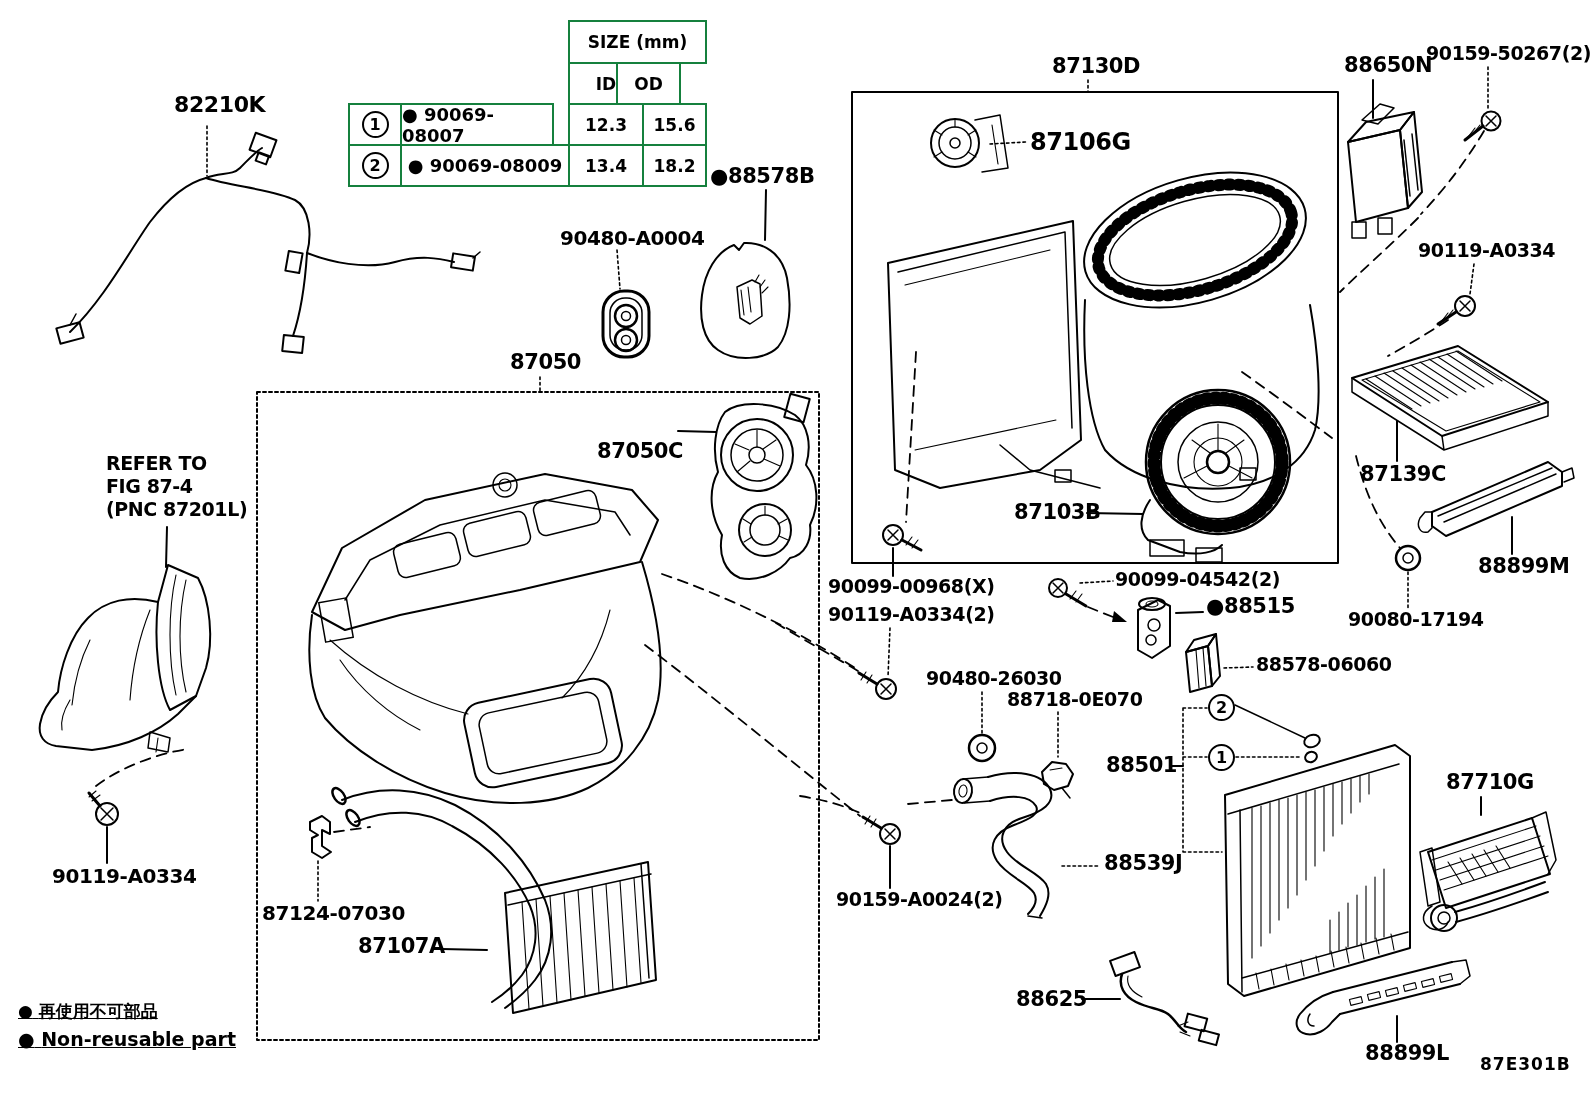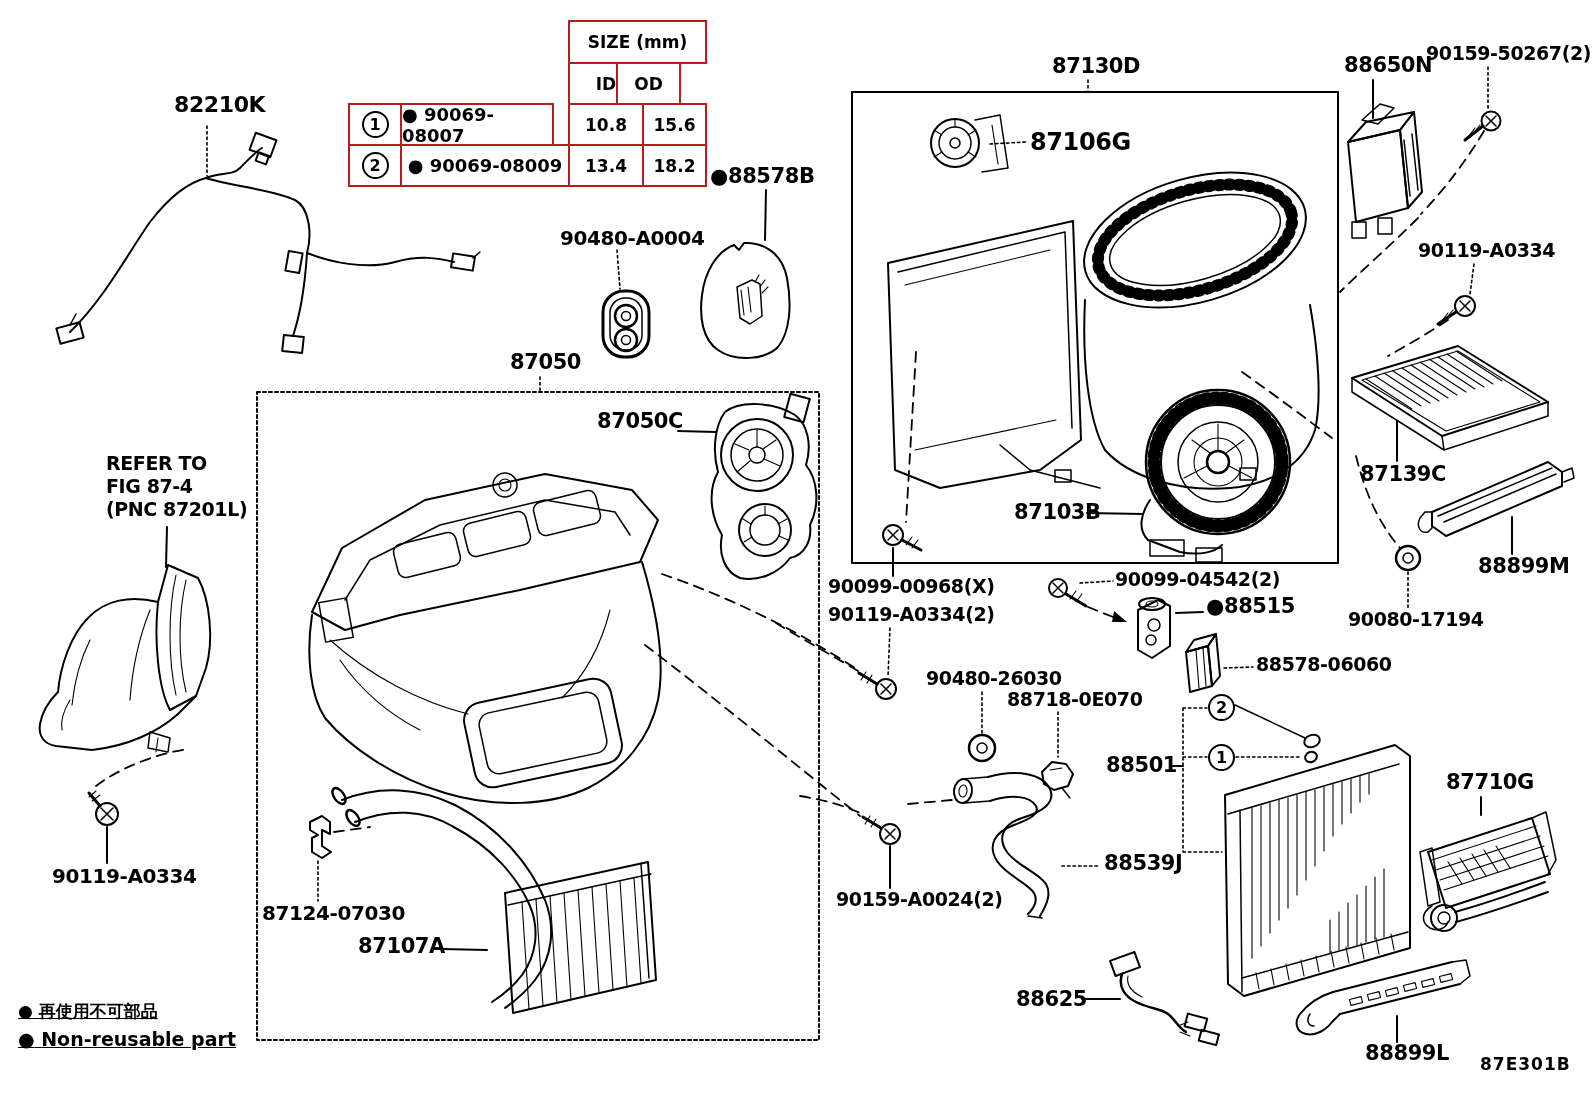--- a/index.html
+++ b/index.html
@@ -1,21 +1,21 @@
 <!DOCTYPE html>
 <html><head>
 <meta charset="utf-8">
 <style>
   html,body{margin:0;padding:0;background:#fff;}
   #canvas{position:relative;width:1592px;height:1099px;background:#fff;overflow:hidden;
           font-family:"DejaVu Sans","Liberation Sans",sans-serif;color:#000;}
   #art{position:absolute;left:0;top:0;}
   #art *{vector-effect:non-scaling-stroke;}
   .lbl{position:absolute;font-weight:bold;white-space:nowrap;letter-spacing:-0.4px;line-height:1;}
-  .tc{position:absolute;border:2px solid #b91c1c;box-sizing:border-box;background:#fff;
+  .tc{position:absolute;border:2px solid #15803d;box-sizing:border-box;background:#fff;
       display:flex;align-items:center;justify-content:center;font-weight:bold;}
   .cnum{width:27px;height:27px;border:2.5px solid #000;border-radius:50%;background:#fff;
         display:flex;align-items:center;justify-content:center;font-weight:bold;font-size:16px;box-sizing:border-box;}
   .cnum.abs{position:absolute;}
   .legend-line{position:absolute;font-weight:bold;white-space:nowrap;text-decoration:underline;}
   svg path,svg line,svg circle,svg ellipse,svg rect,svg polygon,svg polyline{fill:none;stroke:#000;stroke-width:2;stroke-linecap:round;stroke-linejoin:round;}
   .s1{stroke-width:1.1!important}.s15{stroke-width:1.5!important}.s25{stroke-width:2.5!important}.s3{stroke-width:3!important}
   .leader{stroke-width:1.6!important;stroke-dasharray:2.5 3;}
   .dash{stroke-width:1.8!important;stroke-dasharray:10 7;}
   .boxdash{stroke-width:2!important;stroke-dasharray:3 3;}
@@ -408,21 +408,21 @@
   <g>
     <path d="M662,574 C726,596 794,628 858,670" class="dash"></path>
     <path d="M645,645 C715,698 792,762 860,816" class="dash"></path>
   </g>
 </svg>
 
 <div class="lbl" style="left:174px;top:94px;font-size:22px">82210K</div>
 <div class="lbl" style="left:710px;top:166px;font-size:21px">●88578B</div>
 <div class="lbl" style="left:560px;top:228px;font-size:20px">90480-A0004</div>
 <div class="lbl" style="left:510px;top:352px;font-size:21px">87050</div>
-<div class="lbl" style="left:597px;top:411px;font-size:21px">87050C</div>
+<div class="lbl" style="left:597px;top:441px;font-size:21px">87050C</div>
 <div class="lbl" style="left:262px;top:903px;font-size:20px">87124-07030</div>
 <div class="lbl" style="left:358px;top:936px;font-size:21px">87107A</div>
 <div class="lbl" style="left:1052px;top:56px;font-size:21px">87130D</div>
 <div class="lbl" style="left:1030px;top:130px;font-size:24px">87106G</div>
 <div class="lbl" style="left:1014px;top:502px;font-size:21px">87103B</div>
 <div class="lbl" style="left:1344px;top:55px;font-size:21px">88650N</div>
 <div class="lbl" style="left:1426px;top:44px;font-size:19px">90159-50267(2)</div>
 <div class="lbl" style="left:1418px;top:241px;font-size:19px">90119-A0334</div>
 <div class="lbl" style="left:1360px;top:464px;font-size:21px">87139C</div>
 <div class="lbl" style="left:1478px;top:556px;font-size:21px">88899M</div>
@@ -458,21 +458,21 @@
 
 <div>
   <div class="tc" style="left:568px;top:20px;width:139px;height:44px;font-size:17px">SIZE (mm)</div>
   <div class="tc" style="left:568px;top:62px;width:76px;height:43px;font-size:17px">ID</div>
   <div class="tc" style="left:616px;top:62px;width:65px;height:43px;font-size:17px">OD</div>
 
   <div class="tc" style="left:348px;top:103px;width:54px;height:43px">
     <div class="cnum">1</div>
   </div>
   <div class="tc" style="left:400px;top:103px;width:154px;height:43px;font-size:18px">● 90069-08007</div>
-  <div class="tc" style="left:568px;top:103px;width:76px;height:43px;font-size:17px">10.8</div>
+  <div class="tc" style="left:568px;top:103px;width:76px;height:43px;font-size:17px">12.3</div>
   <div class="tc" style="left:642px;top:103px;width:65px;height:43px;font-size:17px">15.6</div>
 
   <div class="tc" style="left:348px;top:144px;width:54px;height:43px">
     <div class="cnum">2</div>
   </div>
   <div class="tc" style="left:400px;top:144px;width:170px;height:43px;font-size:18px">● 90069-08009</div>
   <div class="tc" style="left:568px;top:144px;width:76px;height:43px;font-size:17px">13.4</div>
   <div class="tc" style="left:642px;top:144px;width:65px;height:43px;font-size:17px">18.2</div>
 </div>
 

